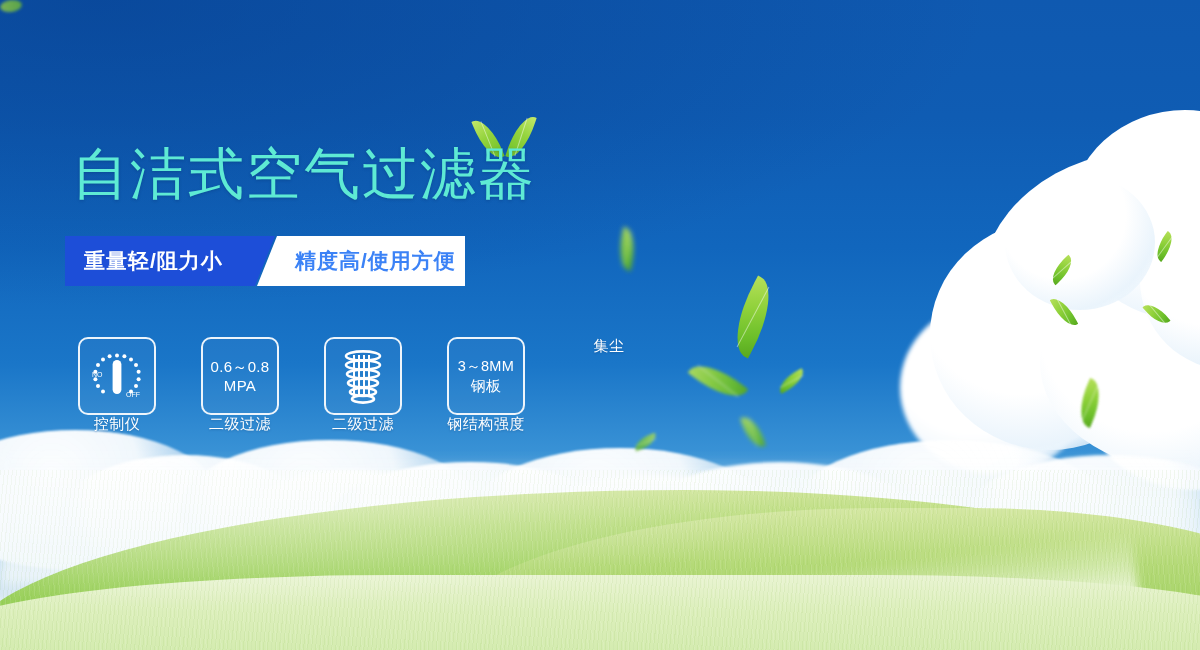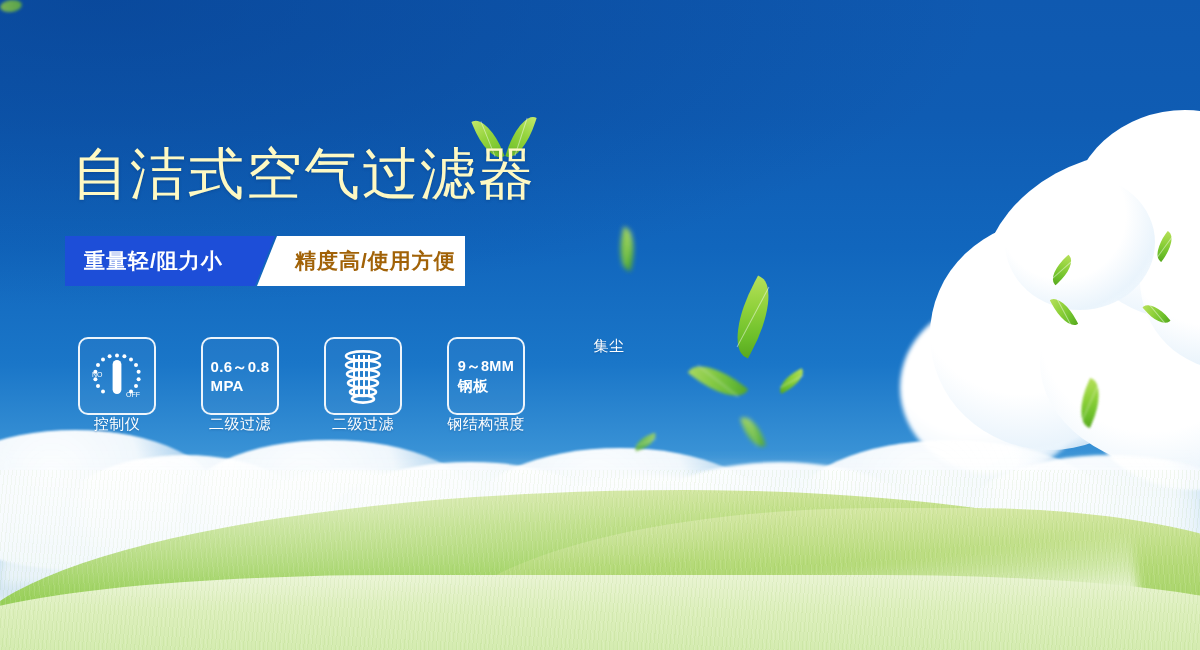--- a/index.html
+++ b/index.html
@@ -133,21 +133,21 @@
   .lf9 { left:1150px; top:300px; width:13px; height:28px; transform:rotate(-40deg); }
   .lf10{ left:1080px; top:380px; width:20px; height:46px; transform:rotate(24deg); filter:blur(1px); }
   .lf11{ left:640px; top:430px; width:11px; height:24px; transform:rotate(70deg); filter:blur(1.6px); opacity:.8; }
   .lf-dust{ left:640px; top:410px; width:22px; height:12px; transform:rotate(-8deg); filter:blur(1.5px); opacity:.75;
             border-radius:50%; background:linear-gradient(90deg,#9ed23f,#74c22c); }
 
   
   .title {
     position:absolute; left:72px; top:141px;
     font-size:56px; line-height:66px; letter-spacing:2px;
-    color:#fef9c3; font-weight:300; white-space:nowrap;
+    color:#5eead4; font-weight:300; white-space:nowrap;
     text-shadow:0 1px 3px rgba(0,30,80,.25);
   }
 
   
   .subbar { position:absolute; left:65px; top:236px; width:400px; height:50px; }
   .sub-left {
     position:absolute; left:0; top:0; width:210px; height:50px;
     background:#1d4ed8;
     clip-path:polygon(0 0, 210px 0, 190px 50px, 0 50px);
     display:flex; align-items:center;
@@ -155,33 +155,33 @@
   .sub-left span {
     margin-left:19px; color:#ffffff; font-size:21px; font-weight:700; letter-spacing:1px; white-space:nowrap;
   }
   .sub-right {
     position:absolute; left:192px; top:0; width:208px; height:50px;
     background:#ffffff;
     clip-path:polygon(20px 0, 208px 0, 208px 50px, 0 50px);
     display:flex; align-items:center;
   }
   .sub-right span {
-    margin-left:38px; color:#a16207; font-size:21px; font-weight:700; letter-spacing:1px; white-space:nowrap;
+    margin-left:38px; color:#3b82f6; font-size:21px; font-weight:700; letter-spacing:1px; white-space:nowrap;
   }
 
   
   .features { position:absolute; left:78px; top:337px; display:flex; gap:45px; }
   .feature { width:78px; display:flex; flex-direction:column; align-items:center; }
   .fbox {
     width:78px; height:78px; border:2px solid rgba(255,255,255,.92); border-radius:10px;
     display:flex; align-items:center; justify-content:center; position:relative;
     background:rgba(255,255,255,.04);
   }
   .ftext {
-    color:#ffffff; font-size:15px; line-height:19px; text-align:left; font-weight:700; letter-spacing:.3px;
+    color:#ffffff; font-size:15px; line-height:19px; text-align:center; font-weight:400; letter-spacing:.3px;
   }
   .ftext.small { font-size:14.5px; }
   .flabel {
     color:#ffffff; font-size:15px; white-space:nowrap; letter-spacing:.5px;
     text-shadow:0 1px 2px rgba(0,40,90,.25);
   }
   .feature:nth-child(5) .flabel { position:relative; }
 
   svg { display:block; }
 </style>
@@ -316,21 +316,21 @@
             <ellipse cx="28" cy="52" rx="11" ry="3.6"></ellipse>
           </g>
         </svg>
       </div>
       <div class="flabel">二级过滤</div>
     </div>
 
     <div class="feature">
       <div class="fbox">
         <div>
-          <div class="ftext small">9～8MM</div>
+          <div class="ftext small">3～8MM</div>
           <div class="ftext">钢板</div>
         </div>
       </div>
       <div class="flabel">钢结构强度</div>
     </div>
 
     <div class="feature">
       <div class="flabel">集尘</div>
     </div>
 

